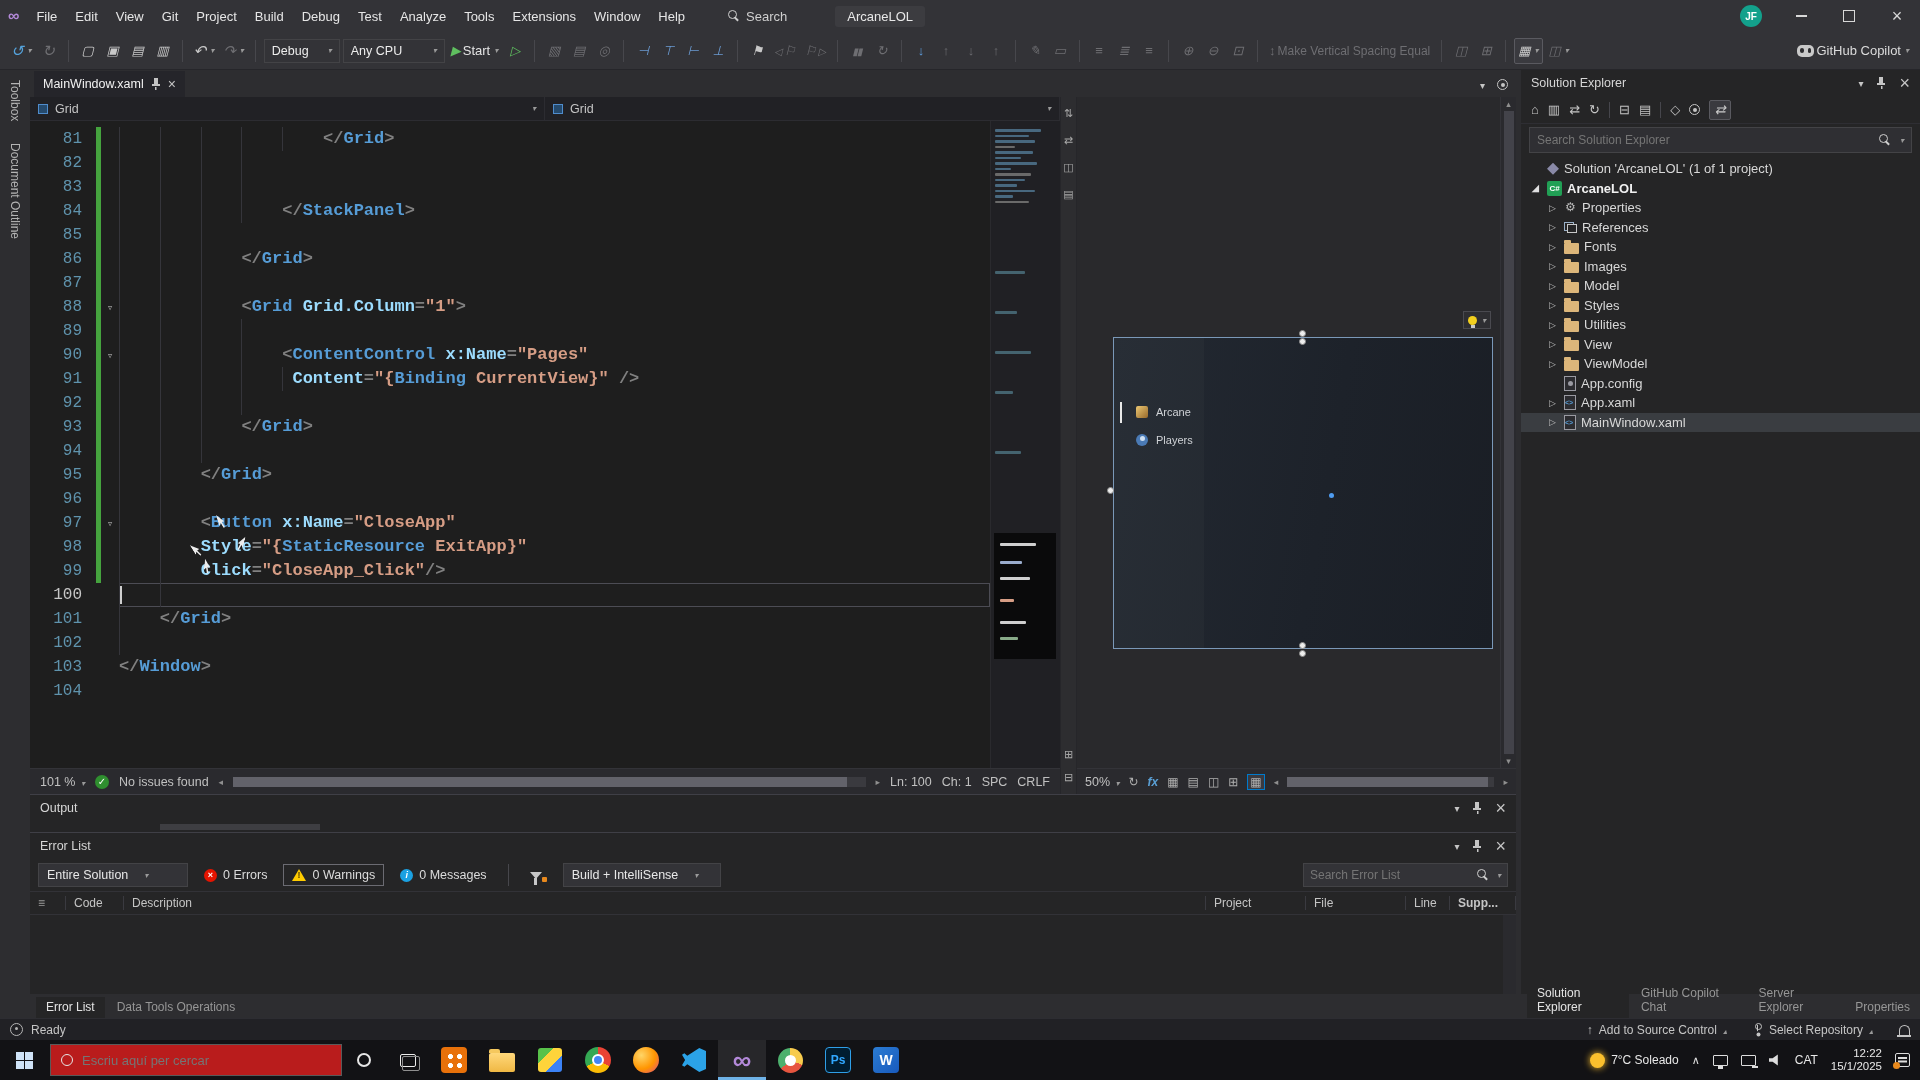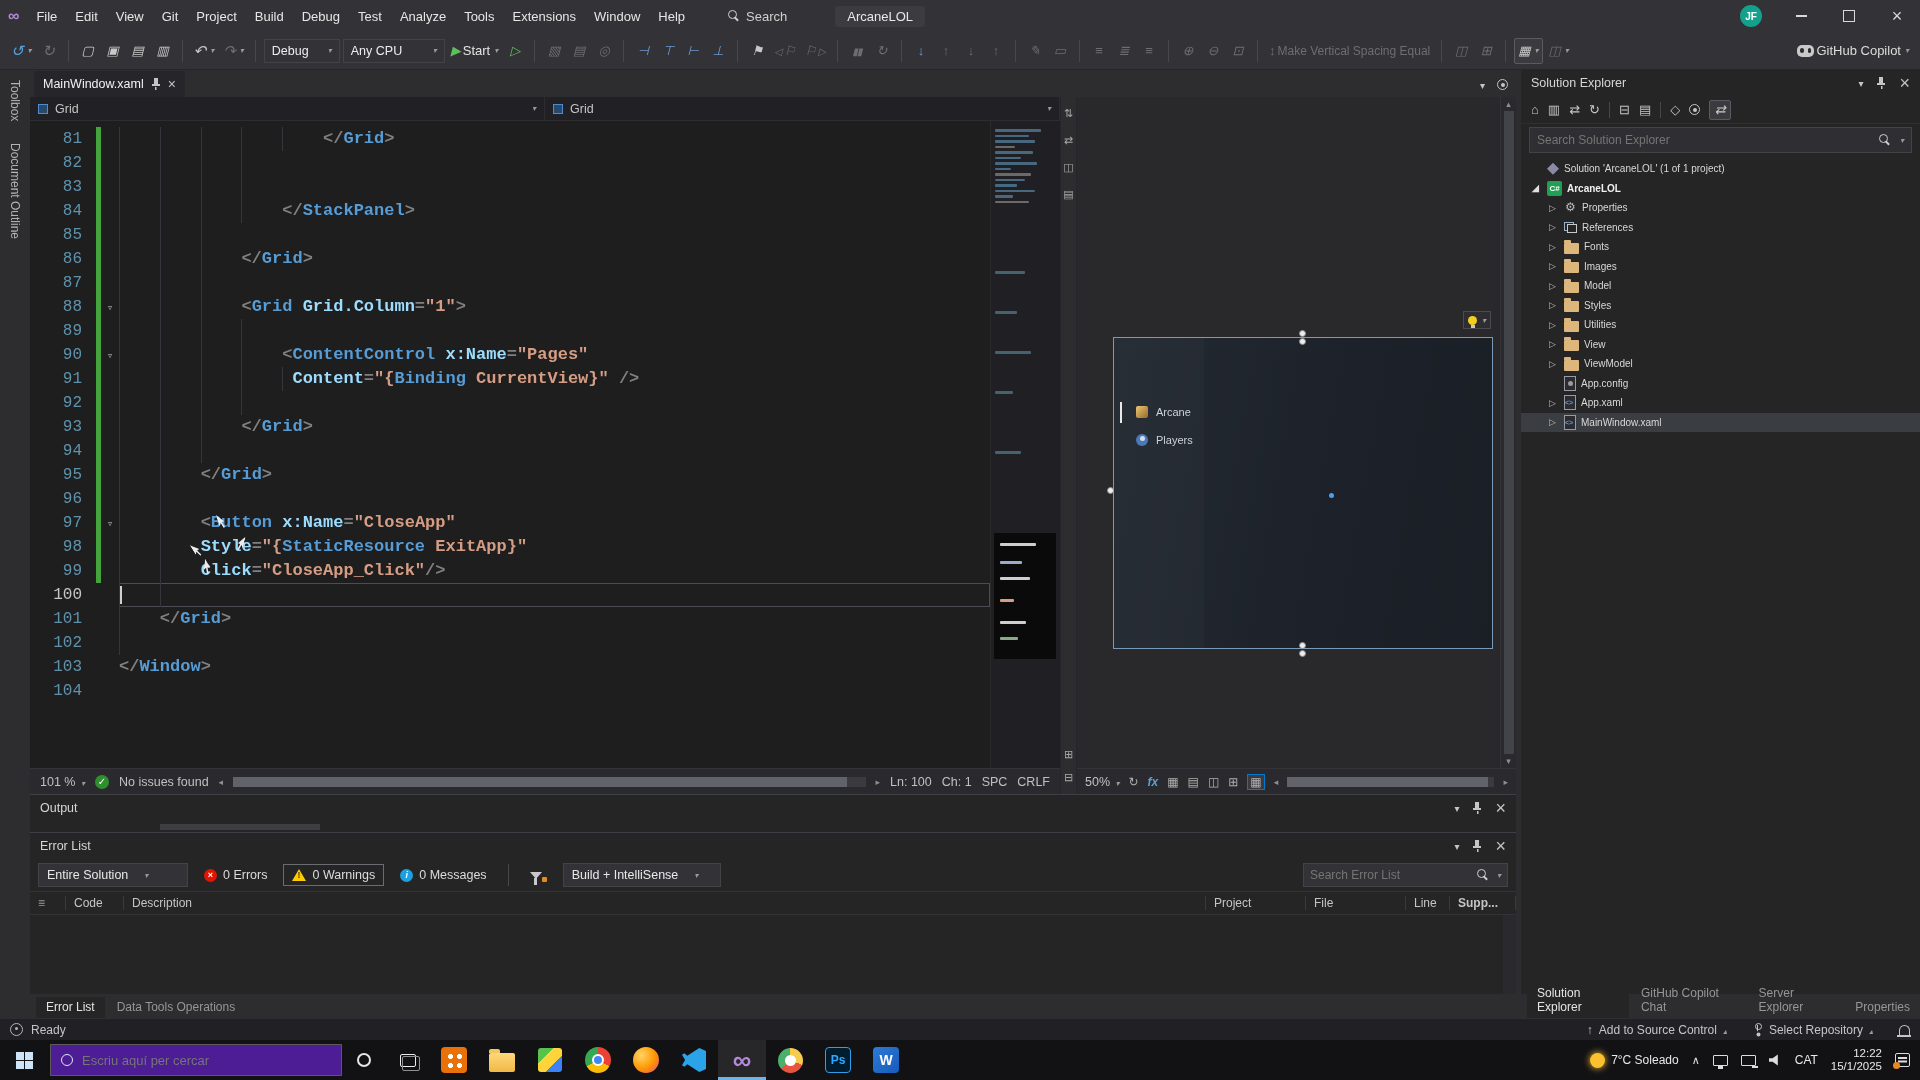--- a/index.html
+++ b/index.html
@@ -207,21 +207,21 @@
   
   #right-col{width:404px;background:var(--panel);border-left:5px solid var(--chrome);display:flex;flex-direction:column}
   #se-toolbar{height:28px;display:flex;align-items:center;gap:9px;padding:0 10px;color:#c5c5c5;font-size:13px;
               border-bottom:1px solid #2e2e33}
   .g-home::before{content:"⌂"} .g-sync::before{content:"⇄"} .g-undock::before{content:"▥"}
   .g-collall::before{content:"⊟"} .g-allfiles::before{content:"▤"} .g-codeview::before{content:"◇"}
   .se-sep{width:1px;height:16px;background:#46464c}
   #se-search{height:26px;margin:3px 8px 4px;background:#2f2f33;border:1px solid #434346;display:flex;
              align-items:center;gap:7px;padding:0 7px}
   #se-search input{flex:1;background:transparent;border:none;outline:none;color:#ccc;font-size:12px;min-width:0}
-  #se-tree{flex:1;overflow:hidden;padding-top:2px;font-size:10px}
+  #se-tree{flex:1;overflow:hidden;padding-top:2px;font-size:13px}
   .tree-row{height:19.5px;display:flex;align-items:center;gap:5px;padding-right:6px;color:#d8d8d8;white-space:nowrap}
   .tree-row.selected{background:#3a3d41}
   .tree-row.bold{font-weight:bold;color:#f0f0f0}
   .tree-arrow{width:13px;flex:none;text-align:center;font-size:9px;color:#bcbcbc}
   .tree-arrow.collapsed::before{content:"▷"}
   .tree-arrow.expanded::before{content:"◢";color:#e0e0e0}
   .ico{flex:none;display:inline-block}
   .ico-solution{width:12px;height:12px;background:#8a8aa8;clip-path:polygon(50% 0,100% 50%,50% 100%,0 50%)}
   .ico-csproj{width:15px;height:15px;border-radius:2px;background:#21a055;color:#fff;font-size:8px;font-weight:bold;
               display:inline-flex;align-items:center;justify-content:center}
@@ -255,21 +255,21 @@
 
   
   #taskbar{height:40px;background:#121215;display:flex;align-items:center}
   .tb-cell{height:40px;display:flex;align-items:center;justify-content:center}
   #start-btn{width:48px}
   .winlogo{width:17px;height:17px;background:
      linear-gradient(#cfe3f7,#cfe3f7) 0 0/8px 8px no-repeat,
      linear-gradient(#cfe3f7,#cfe3f7) 9px 0/8px 8px no-repeat,
      linear-gradient(#cfe3f7,#cfe3f7) 0 9px/8px 8px no-repeat,
      linear-gradient(#cfe3f7,#cfe3f7) 9px 9px/8px 8px no-repeat}
-  #tb-search{width:292px;height:32px;background:#4c1d95;border:1px solid #5a5a5a;display:flex;align-items:center;
+  #tb-search{width:292px;height:32px;background:#b91c1c;border:1px solid #5a5a5a;display:flex;align-items:center;
              gap:9px;padding:0 10px;margin-left:2px}
   #tb-search input{flex:1;background:transparent;border:none;outline:none;color:#cfcfcf;font-size:13px;min-width:0}
   .ring{width:14px;height:14px;border:2px solid #e6e6e6;border-radius:50%}
   .ic-taskview{width:16px;height:13px;border:1.5px solid #ececec;border-radius:2px;position:relative}
   .ic-taskview::before{content:"";position:absolute;right:-5px;bottom:-5px;width:16px;height:13px;border:1.5px solid #8f8f8f;border-radius:2px}
   .tb-app{width:48px;height:40px;display:flex;align-items:center;justify-content:center;position:relative}
   .tb-app.active{background:rgba(255,255,255,.09);box-shadow:inset 0 -3px 0 #6fb3e8}
   .ic-orangegrid{width:26px;height:26px;border-radius:4px;background:#e8710a;position:relative}
   .ic-orangegrid::before{content:"";position:absolute;inset:5px;
       background-image:radial-gradient(#fff 2.2px,transparent 2.7px);background-size:9px 9px}

